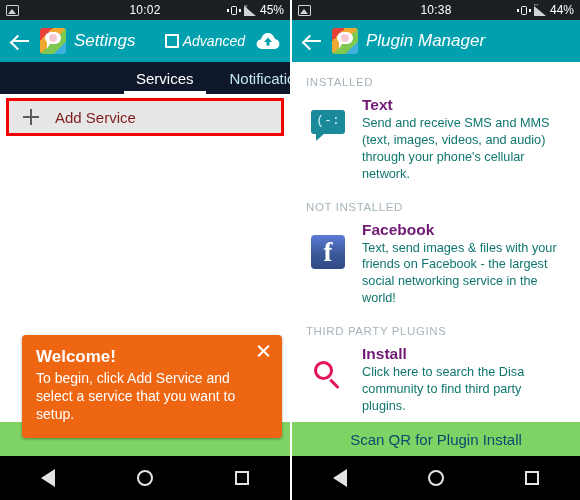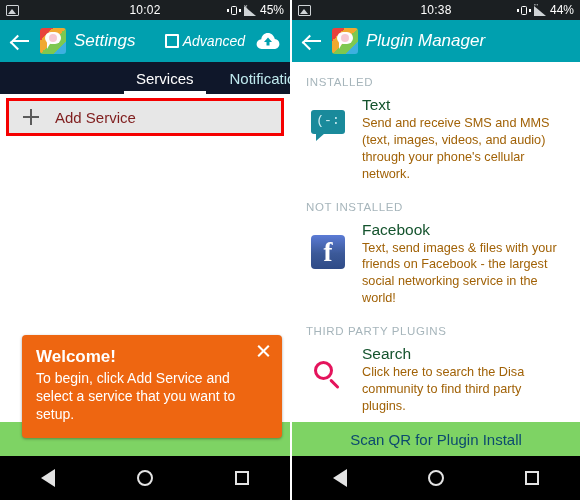--- a/index.html
+++ b/index.html
@@ -153,22 +153,22 @@
 
   
   .plugin-body { padding: 0 0 0 0; background: #fff; }
   .section-head {
     font-size: 11.5px; color: #a6b5bb; letter-spacing: .6px;
     padding: 14px 0 6px 14px;
   }
   .plugin-item { display: flex; gap: 12px; padding: 2px 12px 4px 14px; cursor: pointer; }
   .plugin-icon { width: 44px; flex: 0 0 44px; display: flex; align-items: flex-start; justify-content: center; padding-top: 14px; }
   .plugin-text { flex: 1 1 auto; }
-  .plugin-name { font-size: 15.5px; color: #14532d; margin-bottom: 1px; }
-  .plugin-desc { font-size: 12.7px; color: #a16207; line-height: 1.33; }
+  .plugin-name { font-size: 15.5px; color: #701a75; margin-bottom: 1px; font-weight: bold; }
+  .plugin-desc { font-size: 12.7px; color: #0f766e; line-height: 1.33; }
 
   
   .ic-text { position: relative; width: 34px; height: 30px; }
   .ic-text .b { position: absolute; left: 0; top: 0; width: 34px; height: 24px; background: #1a8a9b; border-radius: 3px; }
   .ic-text .t { position: absolute; left: 5px; top: 23px; width: 0; height: 0; border-left: 9px solid #1a8a9b; border-bottom: 8px solid transparent; }
   .ic-text .f { position: absolute; left: 0; top: 3px; width: 34px; text-align: center; color: #cfeef3; font-size: 13px; font-family: "Liberation Mono", monospace; }
 
   
   .ic-fb { width: 34px; height: 34px; border-radius: 4px; background: linear-gradient(180deg,#5b7bd5 0%,#3b5998 55%,#2f4b87 100%); position: relative; }
   .ic-fb .f { position: absolute; left: 0; right: 0; top: 2px; text-align: center; color: #fff; font-size: 27px; font-weight: bold; font-family: "Liberation Serif", serif; line-height: 30px; }
@@ -318,21 +318,21 @@
 
       <div class="section-head">THIRD PARTY PLUGINS</div>
       <div class="plugin-item">
         <div class="plugin-icon">
           <div class="ic-search">
             <div class="ring"></div>
               <div class="handle"></div>
           </div>
         </div>
         <div class="plugin-text">
-          <div class="plugin-name">Search</div>
+          <div class="plugin-name">Install</div>
           <div class="plugin-desc">Click here to search the Disa community to find third party plugins.</div>
         </div>
       </div>
     </div>
 
     <div class="greenbar">
       <div class="greenbar-label">Scan QR for Plugin Install</div>
     </div>
 
     <div class="navbar">

